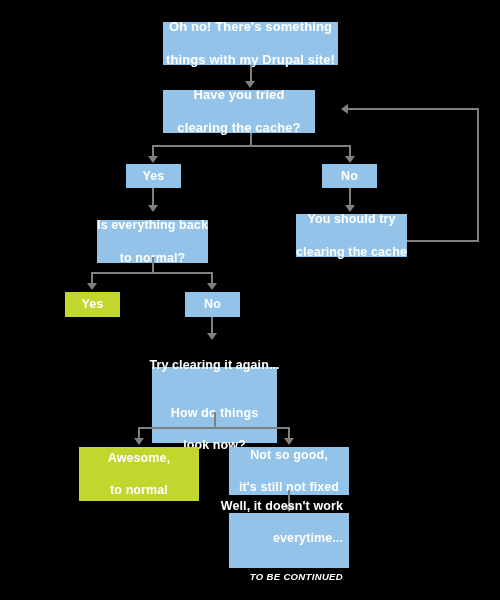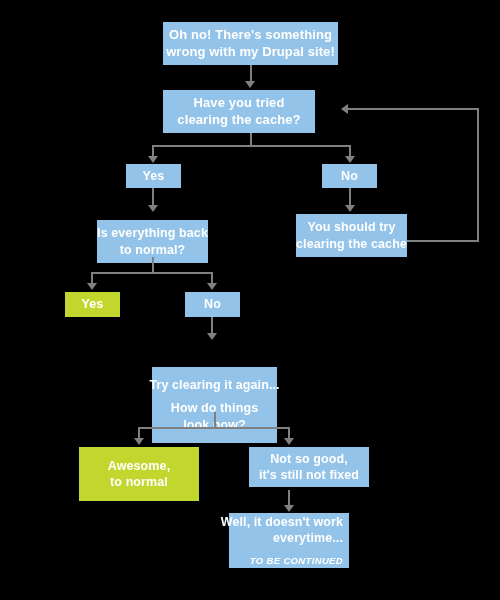--- a/index.html
+++ b/index.html
@@ -25,20 +25,21 @@
     display: flex;
     flex-direction: column;
     align-items: center;
     justify-content: center;
     text-align: center;
     color: #ffffff;
     font-weight: bold;
     letter-spacing: 0.1px;
     line-height: 1.30;
     padding: 4px 6px;
+    gap: 16px;
   }
 
   .node.blue  { background: #93c3e8; }
   .node.green { background: #c2d72e; }
 
   .node .line { display: block; white-space: nowrap; }
 
   .node .para-gap { height: 7px; }
 
   .node .sub {
@@ -72,21 +73,21 @@
     border-right: 7px solid #808080;
   }
 </style>
 </head>
 <body>
 
 <div id="flow-root">
 
   <div class="node blue" style="left:163px; top:22px; width:175px; height:43px; font-size:13px;">
     <span class="line">Oh no! There's something</span>
-    <span class="line">wrong with my Drupal site!</span>
+    <span class="line">things with my Drupal site!</span>
   </div>
 
   <div class="conn v" style="left:250px; top:65px; height:18px;"></div>
   <div class="arrow-down" style="left:245px; top:81px;"></div>
 
   <div class="node blue" style="left:163px; top:90px; width:152px; height:43px; font-size:13px;">
     <span class="line">Have you tried</span>
     <span class="line">clearing the cache?</span>
   </div>
 
@@ -156,21 +157,21 @@
   <div class="conn v" style="left:138px; top:427px; height:12px;"></div>
   <div class="arrow-down" style="left:134px; top:438px;"></div>
   <div class="conn v" style="left:288px; top:427px; height:12px;"></div>
   <div class="arrow-down" style="left:284px; top:438px;"></div>
 
   <div class="node green" style="left:79px; top:447px; width:120px; height:54px; font-size:12.5px;">
     <span class="line">Awesome,</span>
     <span class="line">to normal</span>
   </div>
 
-  <div class="node blue" style="left:229px; top:447px; width:120px; height:40px; font-size:12.5px;margin-left:20px;">
+  <div class="node blue" style="left:229px; top:447px; width:120px; height:48px; font-size:12.5px;">
     <span class="line">Not so good,</span>
     <span class="line">it's still not fixed</span>
   </div>
 
   <div class="conn v" style="left:288px; top:490px; height:16px;"></div>
   <div class="arrow-down" style="left:284px; top:505px;"></div>
 
   <div class="node blue" style="left:229px; top:513px; width:120px; height:55px; font-size:12.5px;align-items:flex-end;">
     <span class="line">Well, it doesn't work</span>
     <span class="line">everytime...</span>

